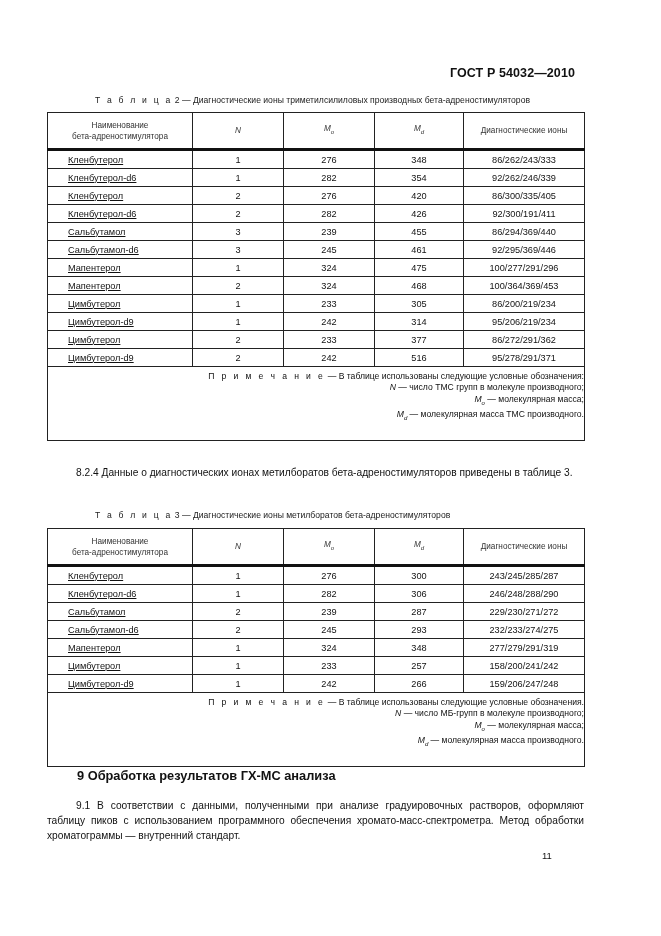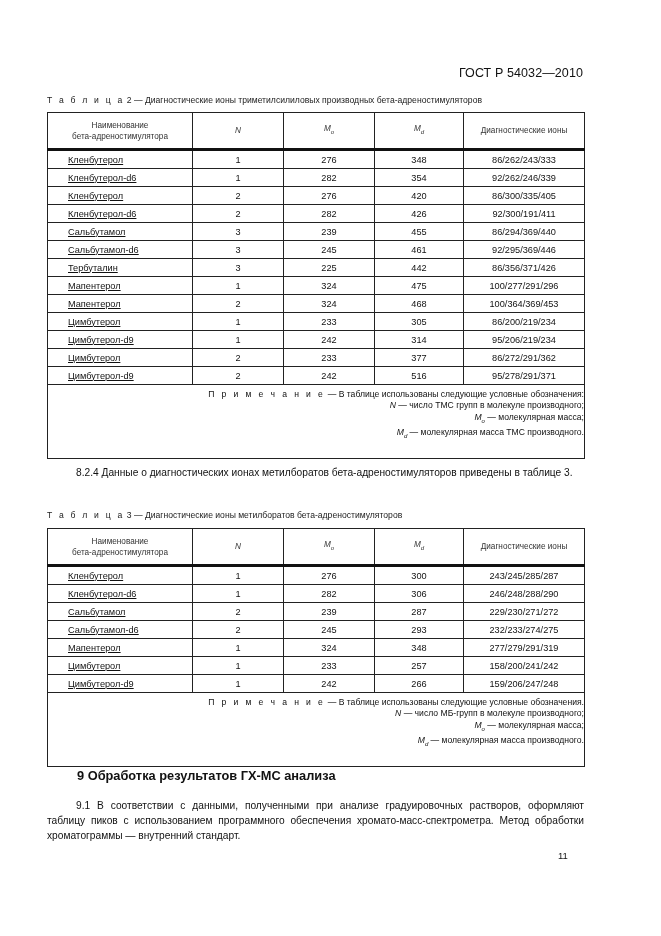--- a/index.html
+++ b/index.html
@@ -1,27 +1,27 @@
 <!DOCTYPE html>
 <html><head>
 <meta charset="utf-8">
 <style>
   html, body { margin: 0; padding: 0; background: #ffffff; }
   body {
     width: 661px; height: 936px; position: relative; overflow: hidden;
     font-family: "Liberation Sans", "DejaVu Sans", sans-serif; color: #111;
   }
   .doc-id {
-    position: absolute; top: 66px; right: 78px;
-    font-size: 12.5px; font-weight: normal; letter-spacing: 0.1px;
+    position: absolute; top: 66px; right: 86px;
+    font-size: 12.5px; font-weight: bold; letter-spacing: 0.1px;
   }
   .caption {
     position: absolute; left: 47px; font-size: 8.6px; white-space: nowrap; color: #222;
   }
-  .caption .spaced { letter-spacing: 2.2px; }
+  .caption .spaced { letter-spacing: 2.2px; margin-left: 48px; }
   table.grid {
     position: absolute; left: 47px; width: 537px;
     border-collapse: collapse; table-layout: fixed; font-size: 9.2px;
   }
   table.grid td, table.grid th {
     border: 1px solid #222; padding: 0; height: 17px; vertical-align: middle;
   }
   table.grid th {
     font-weight: normal; font-size: 8.2px; color: #333; height: 35px;
     border-bottom: 3px solid #111; line-height: 11px;
@@ -36,21 +36,21 @@
   .note .spaced { letter-spacing: 2.4px; }
   .note i { font-style: italic; }
   .note sub { font-size: 6px; font-style: italic; }
   .para {
     position: absolute; left: 47px; width: 537px; font-size: 10.2px; line-height: 15px; text-align: justify;
   }
   .para .indent { display: inline-block; width: 29px; }
   .heading {
     position: absolute; left: 77px; top: 768px; font-size: 12.8px; font-weight: bold;
   }
-  .page-num { position: absolute; left: 558px; top: 850px; font-size: 9.5px; }
+  .page-num { position: absolute; left: 542px; top: 850px; font-size: 9.5px; }
 </style>
 </head>
 <body>
 
 <div class="doc-id">ГОСТ Р 54032—2010</div>
 
 <div class="caption" style="top:95px;">
   <span class="spaced">Т а б л и ц а</span><span> 2 — Диагностические ионы триметилсилиловых производных бета-адреностимуляторов</span>
 </div>
 
@@ -111,27 +111,20 @@
         <td class="c">86/294/369/440</td>
       </tr>
     <tr>
         <td class="name">Сальбутамол-d6</td>
         <td class="c">3</td>
         <td class="c">245</td>
         <td class="c">461</td>
         <td class="c">92/295/369/446</td>
       </tr>
     <tr>
-        <td class="name">Тербуталин</td>
-        <td class="c">3</td>
-        <td class="c">225</td>
-        <td class="c">442</td>
-        <td class="c">86/356/371/426</td>
-      </tr>
-    <tr>
         <td class="name">Мапентерол</td>
         <td class="c">1</td>
         <td class="c">324</td>
         <td class="c">475</td>
         <td class="c">100/277/291/296</td>
       </tr>
     <tr>
         <td class="name">Мапентерол</td>
         <td class="c">2</td>
         <td class="c">324</td>

